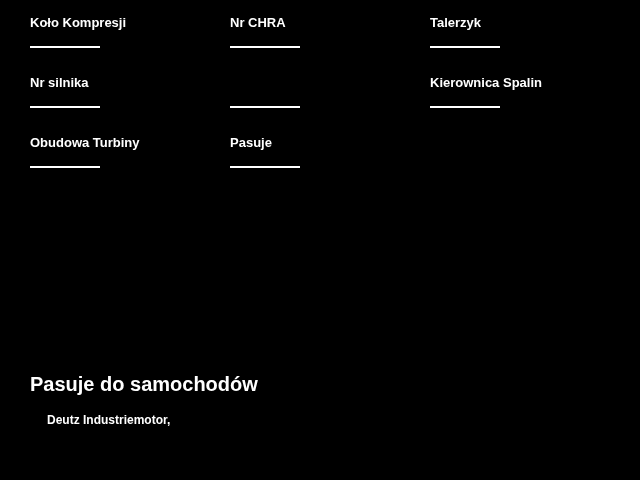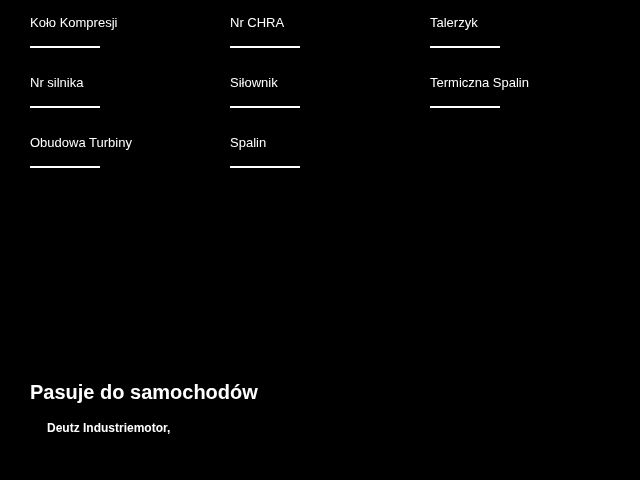--- a/index.html
+++ b/index.html
@@ -26,36 +26,36 @@
     grid-template-columns: 200px 200px 200px;
     grid-auto-rows: 60px;
   }
   .field {
     position: relative;
   }
   .field-label {
     display: block;
     font-size: 13px;
     line-height: 17px;
-    font-weight: 400;
+    font-weight: 700;
     color: #ffffff;
     white-space: nowrap;
   }
   .field-underline {
     position: absolute;
     left: 0;
     top: 32px;
     width: 70px;
     height: 2px;
     background: #ffffff;
   }
   .fits-section {
     position: absolute;
     left: 30px;
-    top: 380px;
+    top: 372px;
   }
   .fits-heading {
     margin: 0;
     font-size: 20px;
     line-height: 24px;
     font-weight: 700;
     color: #ffffff;
     white-space: nowrap;
   }
   .fits-vehicles {
@@ -91,37 +91,36 @@
       <div class="field-underline"></div>
     </div>
 
     <div class="field">
       <span class="field-label">Nr silnika</span>
       <div class="field-underline"></div>
     </div>
 
 
     <div class="field">
-      <span class="field-label">Siłownik</span>
       <div class="field-underline"></div>
     </div>
 
 
     <div class="field">
-      <span class="field-label">Termiczna Spalin</span>
+      <span class="field-label">Kierownica Spalin</span>
       <div class="field-underline"></div>
     </div>
 
     <div class="field">
       <span class="field-label">Obudowa Turbiny</span>
       <div class="field-underline"></div>
     </div>
 
     <div class="field">
-      <span class="field-label">Spalin</span>
+      <span class="field-label">Pasuje</span>
       <div class="field-underline"></div>
     </div>
 
   </div>
 
   <div class="fits-section">
     <h2 class="fits-heading">Pasuje do samochodów</h2>
     <p class="fits-vehicles">Deutz Industriemotor,</p>
   </div>
 

